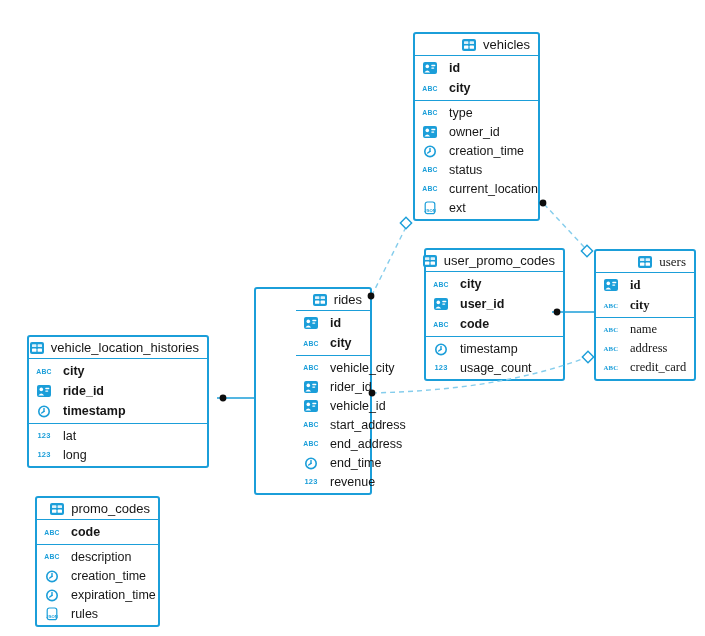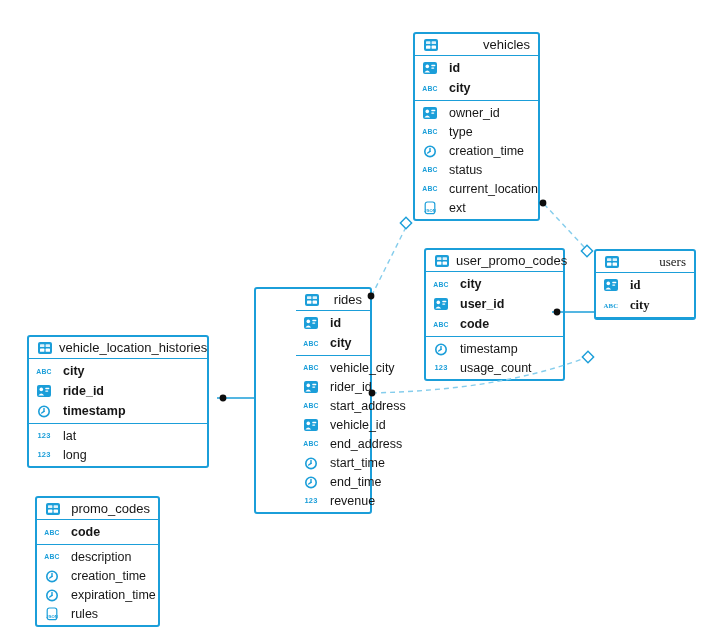--- a/index.html
+++ b/index.html
@@ -13,21 +13,21 @@
     width:705px;height:636px;position:relative;background:#ffffff;
     font-family:"Liberation Sans",sans-serif;color:var(--text);
     overflow:hidden;
   }
   .canvas{position:absolute;inset:0;width:705px;height:636px;}
   .table{
     position:absolute;background:#fff;border:2px solid var(--accent);
     border-radius:3px;box-sizing:border-box;z-index:2;
   }
   .thead{
-    height:21px;display:flex;align-items:center;justify-content:space-between;gap:6px;
+    height:21px;display:flex;align-items:center;justify-content:flex-end;gap:6px;
     border-bottom:1.7px solid var(--accent);padding:0 8px;font-size:13px;
     white-space:nowrap;
   }
   .section{padding:2px 0;}
   .pk-section{border-bottom:1.7px solid var(--accent);}
   .row{
     display:flex;align-items:center;gap:11px;height:19px;padding:0 7px;
     font-size:12.5px;white-space:nowrap;
   }
   .row.pk{font-weight:bold;height:20px;}
@@ -99,34 +99,34 @@
       <div class="row pk">
         <span class="icon">
             <span class="abc">ABC</span>
           </span>
         <span>city</span>
       </div>
     </div>
     <div class="section">
       <div class="row">
         <span class="icon">
+            <span class="abc">ABC</span>
+          </span>
+        <span>type</span>
+      </div>
+      <div class="row">
+        <span class="icon">
             <svg width="14" height="12">
               <use href="#i-id"></use>
             </svg>
           </span>
         <span>owner_id</span>
       </div>
       <div class="row">
         <span class="icon">
-            <span class="abc">ABC</span>
-          </span>
-        <span>type</span>
-      </div>
-      <div class="row">
-        <span class="icon">
             <svg width="14" height="14">
               <use href="#i-clock"></use>
             </svg>
           </span>
         <span>creation_time</span>
       </div>
       <div class="row">
         <span class="icon">
             <span class="abc">ABC</span>
           </span>
@@ -216,20 +216,40 @@
           </span>
         <span>id</span>
       </div>
       <div class="row pk">
         <span class="icon">
             <span class="abc">ABC</span>
           </span>
         <span>city</span>
       </div>
     </div>
+    <div class="section">
+      <div class="row">
+        <span class="icon">
+            <span class="abc">ABC</span>
+          </span>
+        <span>name</span>
+      </div>
+      <div class="row">
+        <span class="icon">
+            <span class="abc">ABC</span>
+          </span>
+        <span>address</span>
+      </div>
+      <div class="row">
+        <span class="icon">
+            <span class="abc">ABC</span>
+          </span>
+        <span>credit_card</span>
+      </div>
+    </div>
   </div>
 
   <div class="table" style="left:254px;top:287px;width:118px;padding-left:40px;">
     <div class="thead">
       <span class="icon">
           <svg width="14" height="12">
             <use href="#i-table"></use>
           </svg>
         </span>
       <span>rides</span>
@@ -260,45 +280,37 @@
       <div class="row">
         <span class="icon">
             <svg width="14" height="12">
               <use href="#i-id"></use>
             </svg>
           </span>
         <span>rider_id</span>
       </div>
       <div class="row">
         <span class="icon">
+            <svg width="14" height="12">
+              <use href="#i-id"></use>
+            </svg>
+          </span>
+        <span>vehicle_id</span>
+      </div>
+      <div class="row">
+        <span class="icon">
             <span class="abc">ABC</span>
           </span>
         <span>start_address</span>
       </div>
       <div class="row">
         <span class="icon">
-            <svg width="14" height="12">
-              <use href="#i-id"></use>
-            </svg>
-          </span>
-        <span>vehicle_id</span>
-      </div>
-      <div class="row">
-        <span class="icon">
             <span class="abc">ABC</span>
           </span>
         <span>end_address</span>
-      </div>
-      <div class="row">
-        <span class="icon">
-            <svg width="14" height="14">
-              <use href="#i-clock"></use>
-            </svg>
-          </span>
-        <span>start_time</span>
       </div>
       <div class="row">
         <span class="icon">
             <svg width="14" height="14">
               <use href="#i-clock"></use>
             </svg>
           </span>
         <span>end_time</span>
       </div>
       <div class="row">

